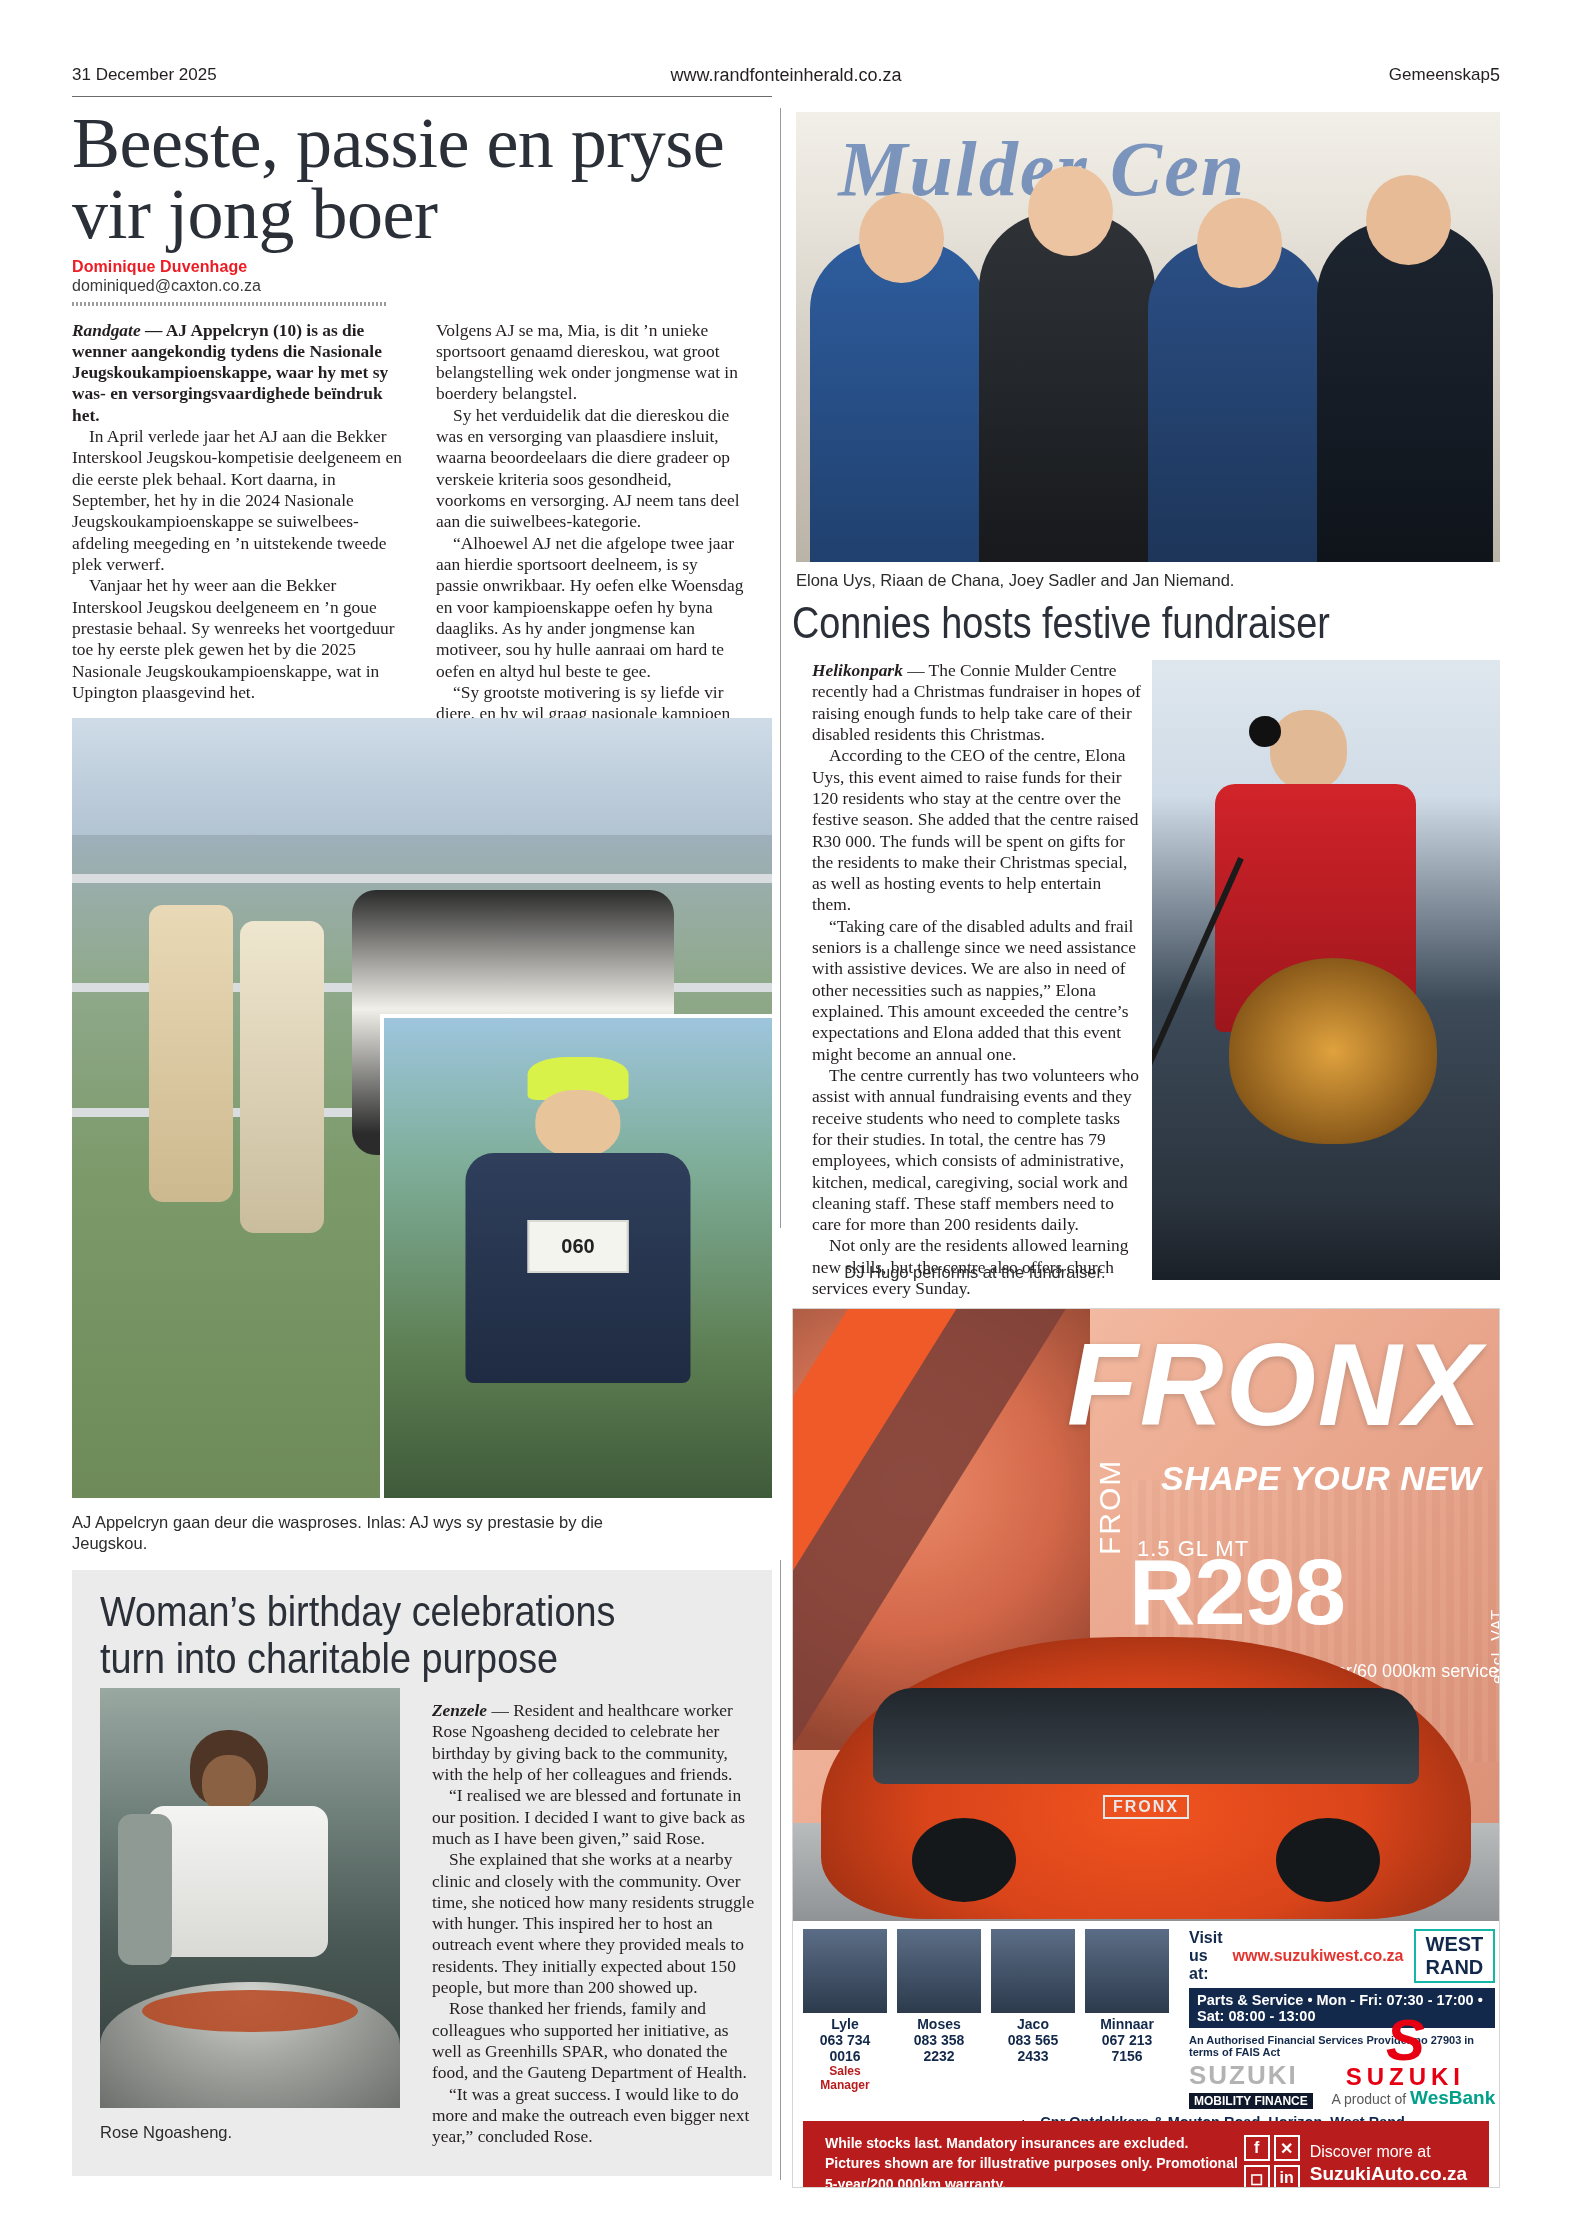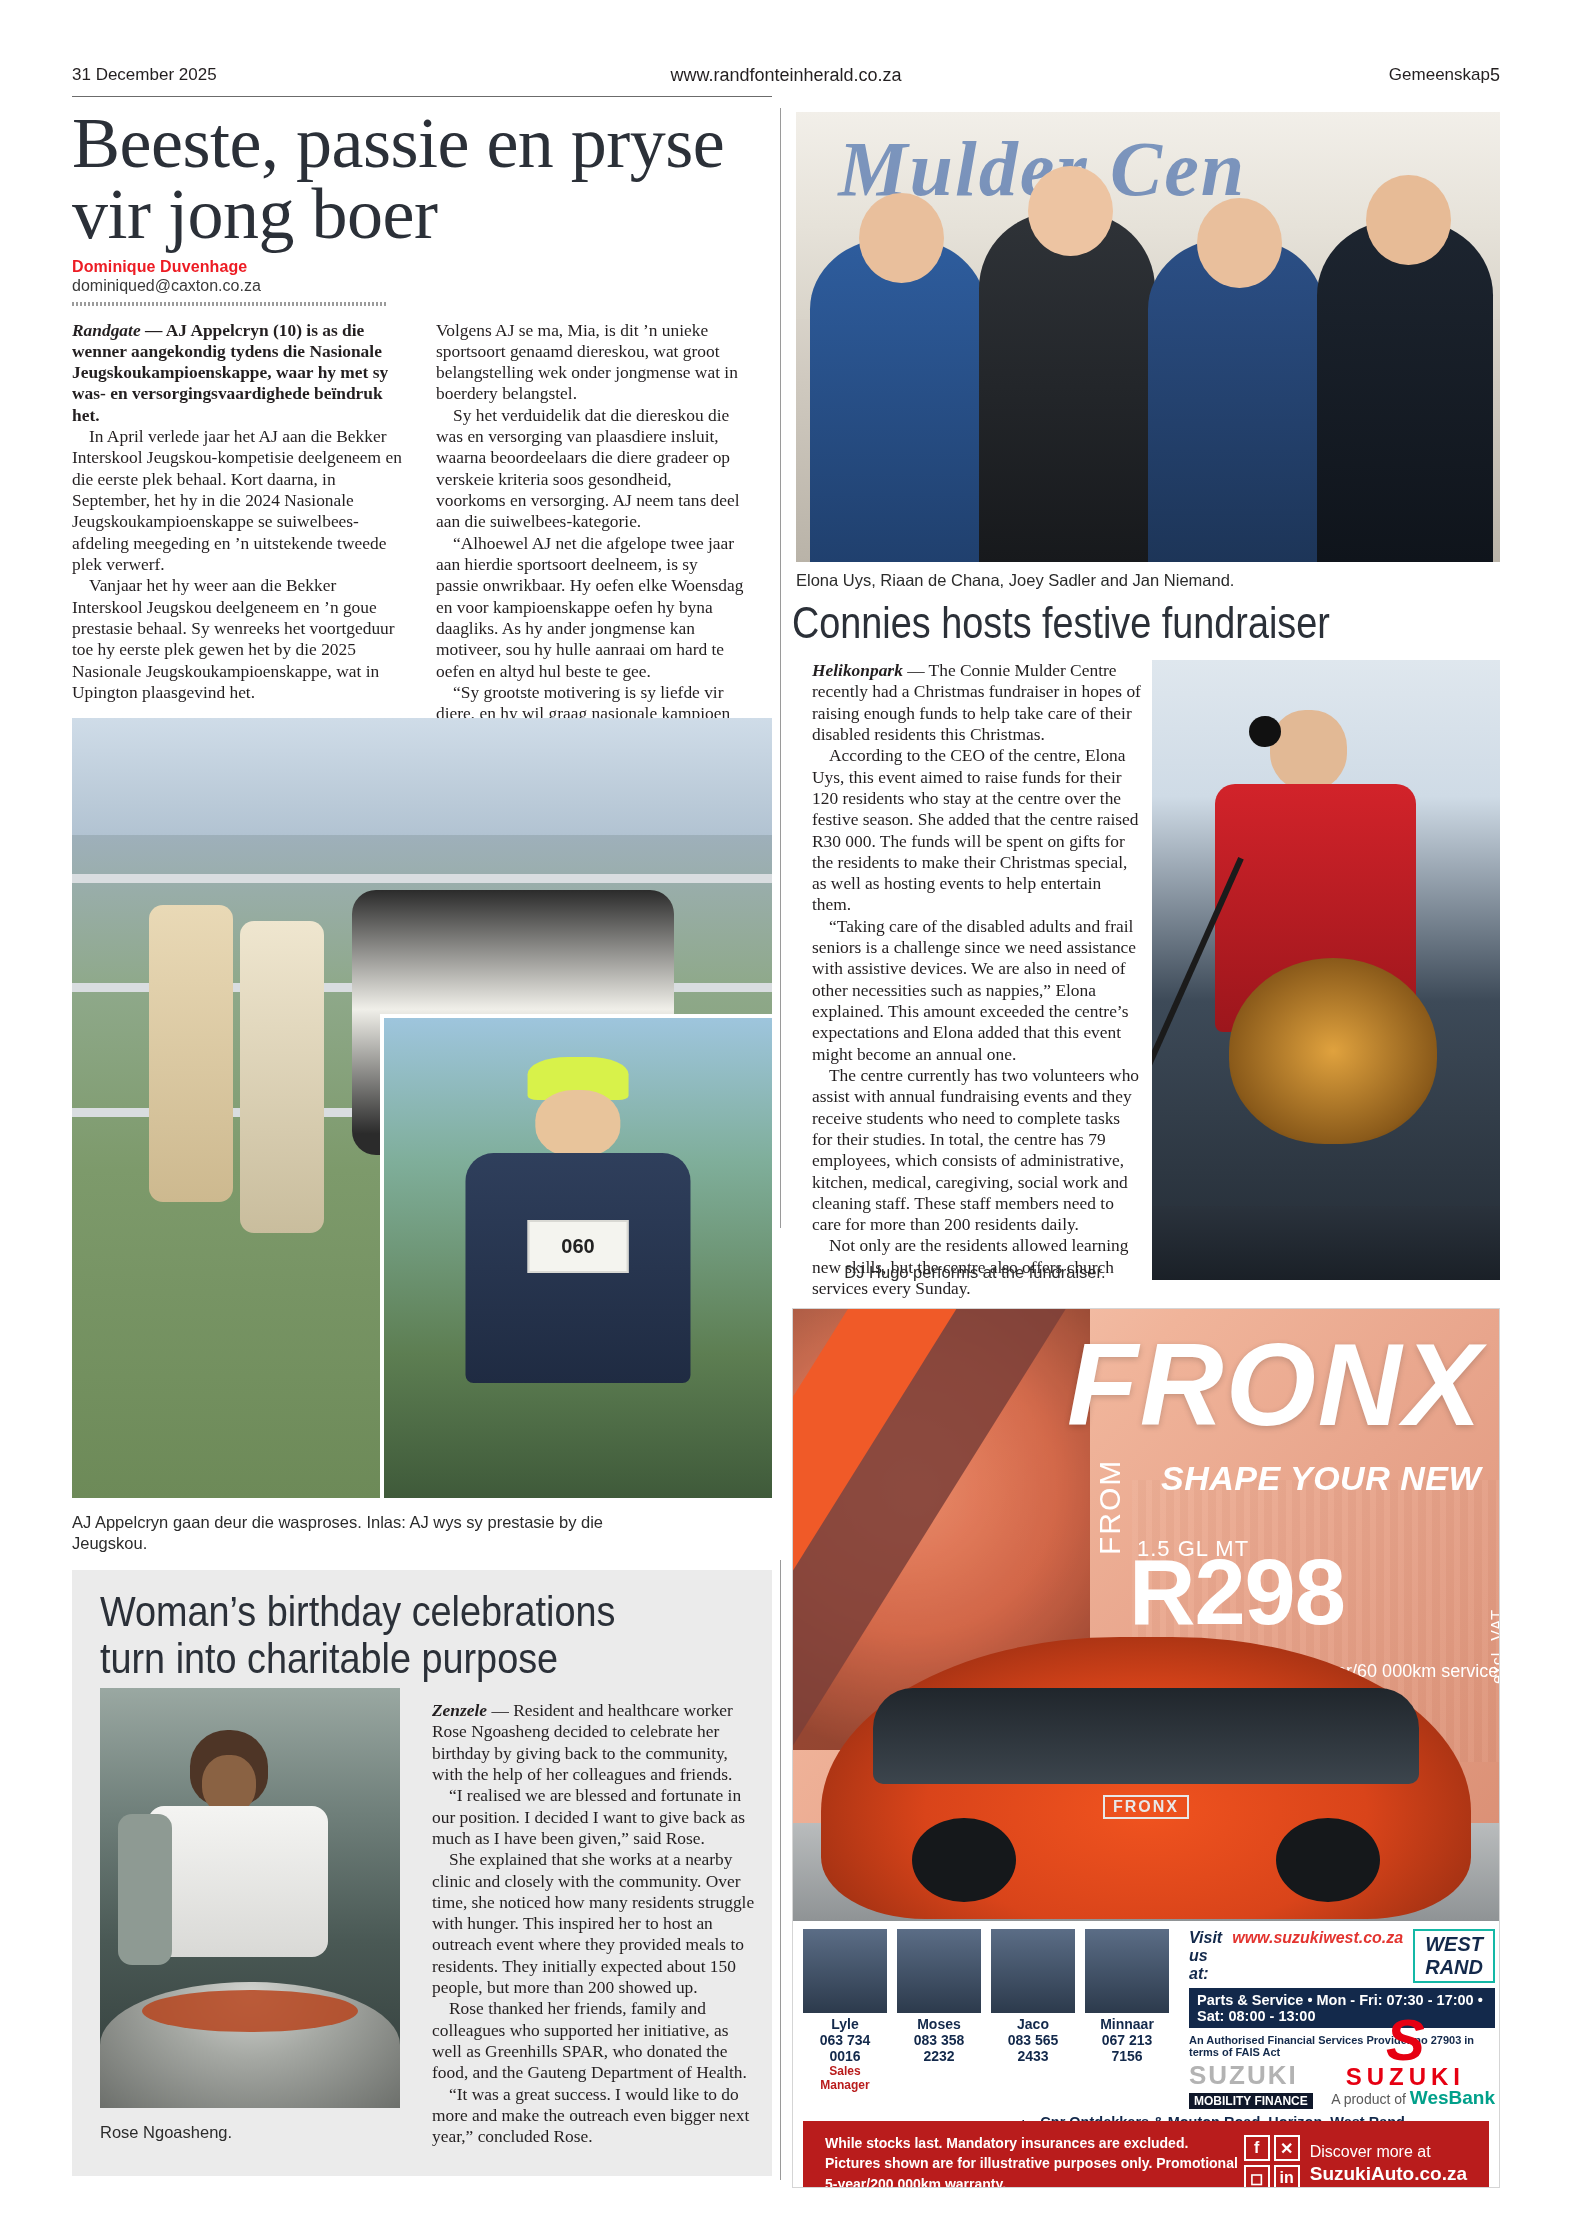--- a/index.html
+++ b/index.html
@@ -370,21 +370,21 @@
             <div class="tel">083 565 2433</div>
           </div>
           <div class="card">
             <div class="ph"></div>
             <div class="nm">Minnaar</div>
             <div class="tel">067 213 7156</div>
           </div>
         </div>
 
         <div style="flex:1; padding-left:6px;">
-          <div style="display:flex; align-items:flex-start; gap:10px;font-style:italic;">
+          <div style="display:flex; align-items:center; gap:10px;">
             <span class="visit">Visit us at:</span>
             <span class="visit" style="color:#e3342f;">www.suzukiwest.co.za</span>
             <span class="westrand">WEST RAND</span>
           </div>
           <div class="hoursbar" style="margin-top:5px;">Parts &amp; Service • Mon - Fri: 07:30 - 17:00 • Sat: 08:00 - 13:00</div>
           <div class="fais" style="margin-top:6px;">An Authorised Financial Services Provider no 27903 in terms of FAIS Act</div>
           <div style="display:flex; align-items:flex-end; justify-content:space-between; margin-top:2px;">
             <div>
               <div class="szk-mf">SUZUKI</div>
               <div class="mobfin">MOBILITY FINANCE</div>

